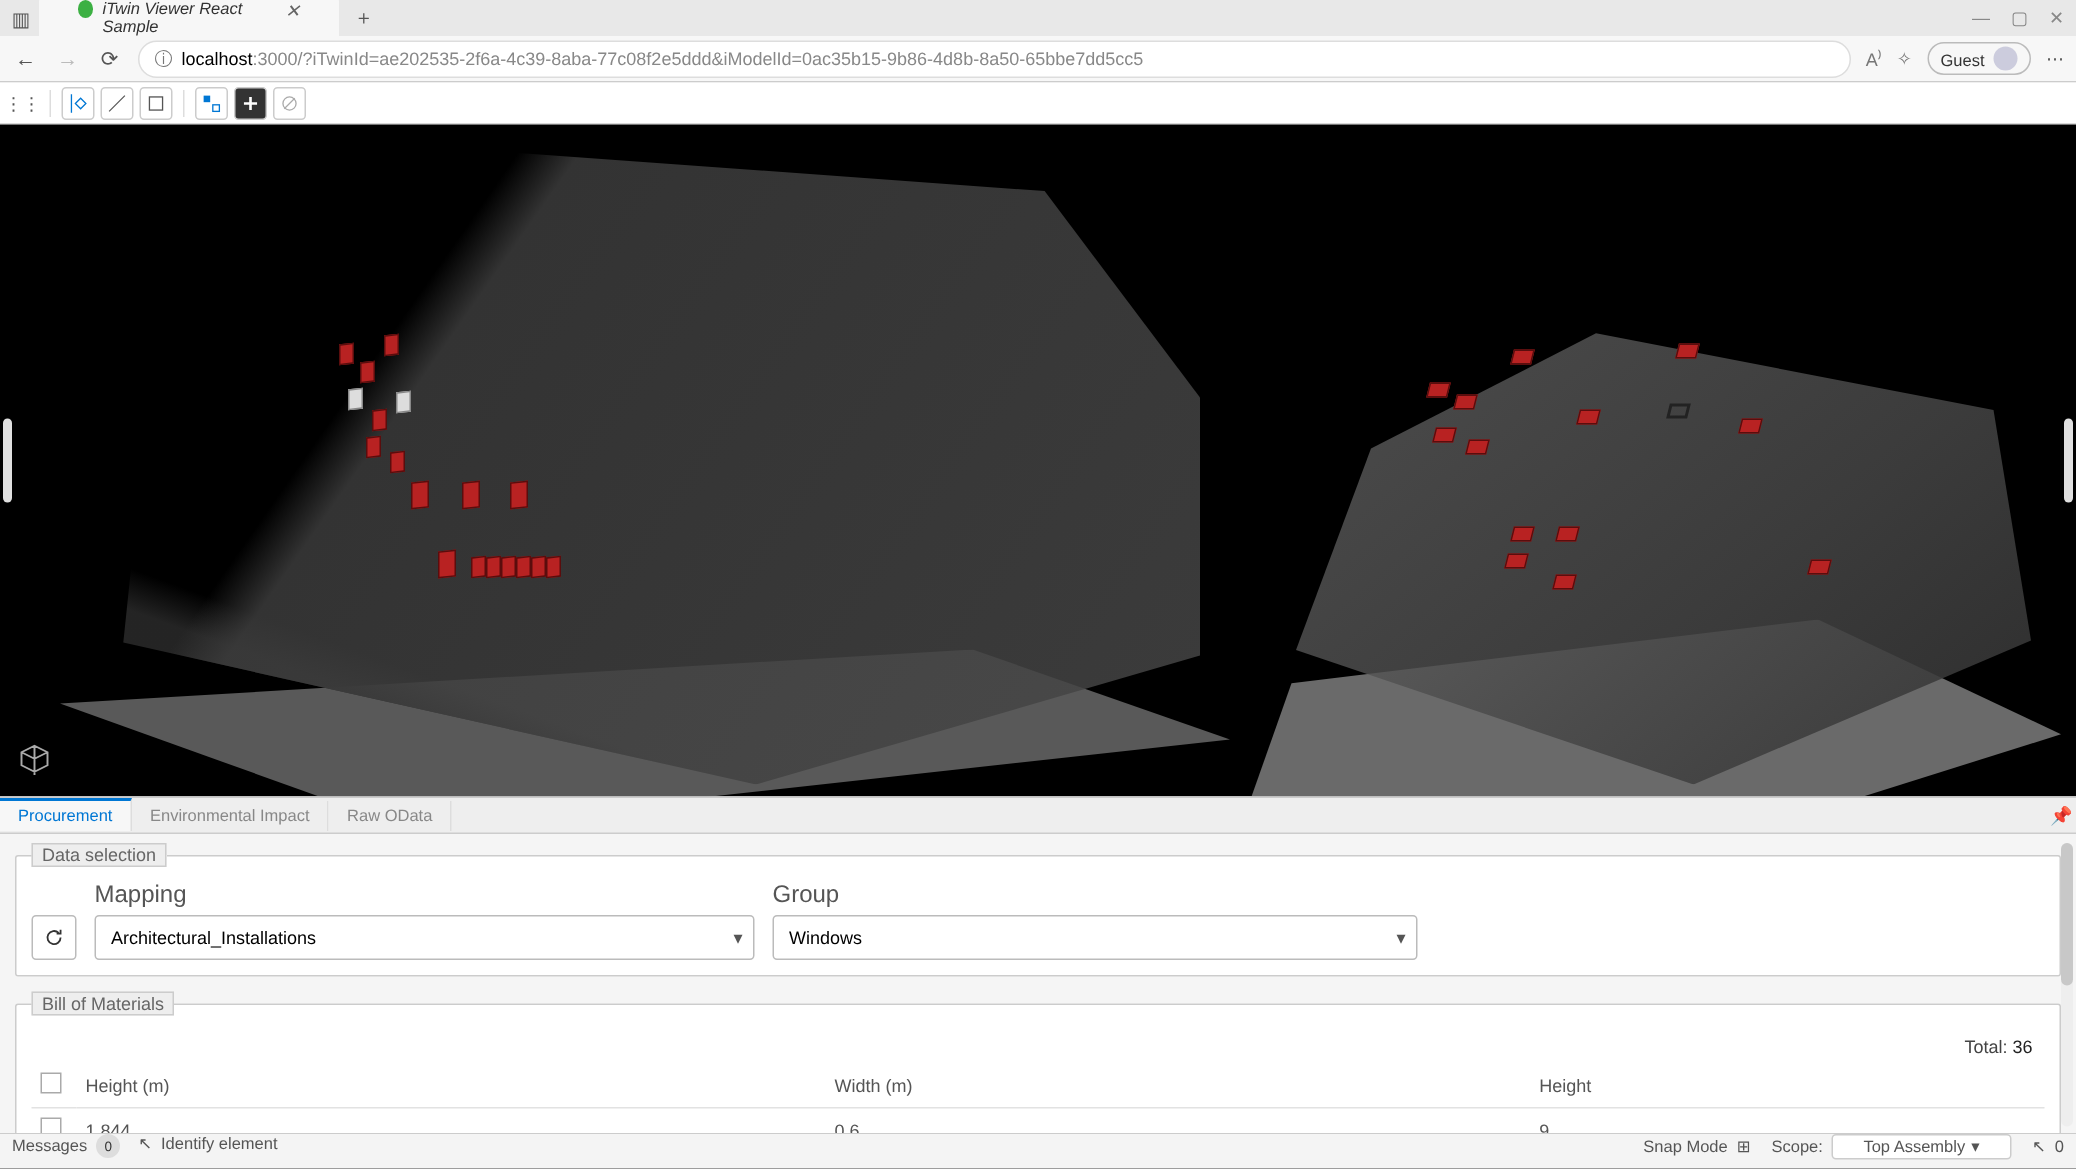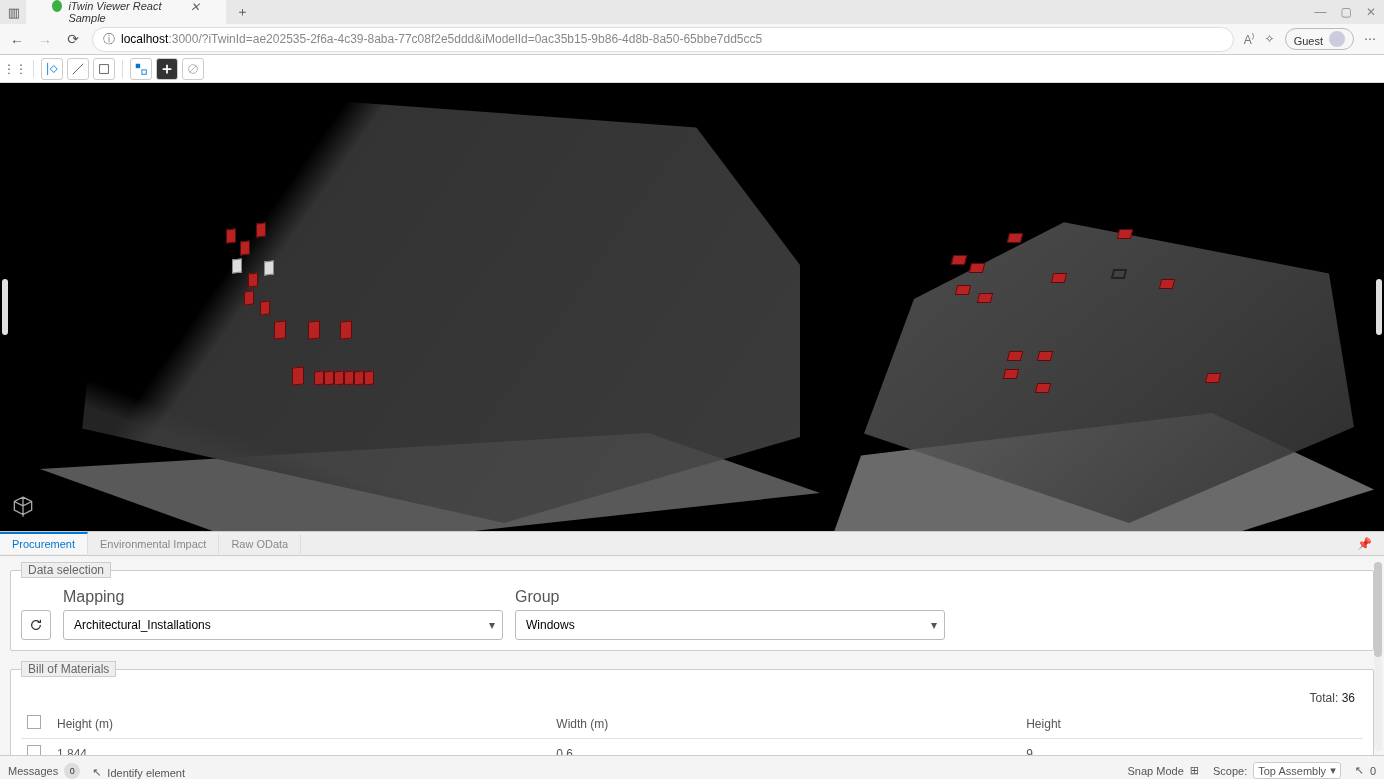--- a/index.html
+++ b/index.html
@@ -53,21 +53,21 @@
   }
   .ground-l { position:absolute; left:40px; top:350px; width:780px; height:120px; background:#595959; clip-path: polygon(0% 30%, 78% 0%, 100% 50%, 30% 100%);}
   .ground-r { position:absolute; right:10px; top:330px; width:540px; height:170px; background:#6a6a6a; clip-path: polygon(5% 25%, 70% 0%, 100% 45%, 45% 100%, 0% 70%);}
   .redbox { position:absolute; background:#b82222; border:1px solid #5a0d0d; transform:skewY(-6deg); }
   .rb-s { width:10px; height:14px; }
   .rb-m { width:12px; height:18px; }
   .rb-flat { width:14px; height:10px; transform:skewX(-14deg); }
 
   
   .panel { flex:1; background:#f0f0f0; border-top:1px solid #ccc; display:flex; flex-direction:column; overflow:hidden; position:relative; }
-  .panel-tabs { display:flex; align-items:center; background:#eee; border-bottom:1px solid #ccc; height:24px; padding-right:12px;}
+  .panel-tabs { display:flex; align-items:center; background:#eee; border-bottom:1px solid #ccc; height:24px; padding-right:2px;}
   .ptab { padding:4px 12px; font-size:11px; color:#888; border-right:1px solid #ddd; cursor:pointer; background:#eee; }
   .ptab.active { color:#0077d4; border-top:2px solid #0077d4; background:#f7f7f7; margin-top:-1px;}
   .pin { margin-left:auto; color:#888; font-size:12px; cursor:pointer; }
   .panel-body { padding:6px 10px 0 10px; overflow:auto; background:#f5f5f5; flex:1; }
   fieldset { border:1px solid #ccc; border-radius:2px; padding:10px; margin-bottom:10px; background:#fff; }
   legend { font-size:12px; color:#666; padding:0 6px; background:#eee; border:1px solid #ccc; }
   .row { display:flex; gap:12px; align-items:flex-end; }
   .col { display:flex; flex-direction:column; gap:4px; }
   .lbl { font-size:16px; color:#555; }
   .refresh-btn { width:30px; height:30px; border:1px solid #bbb; border-radius:3px; display:flex; align-items:center; justify-content:center; background:#fff; cursor:pointer; }
@@ -77,25 +77,25 @@
   .map-sel { width:440px; } .grp-sel { width:430px; }
 
   .total-row { text-align:right; font-size:12px; color:#444; padding:4px 8px; }
   .total-row .tv { color:#222; }
   table { width:100%; border-collapse:collapse; font-size:12px; color:#555; }
   th { text-align:left; font-weight:400; padding:6px; border-bottom:1px solid #e2e2e2; }
   td { padding:6px; border-bottom:1px solid #eee; }
   .chk { width:14px; height:14px; border:1px solid #aaa; display:inline-block; background:#fff; }
 
   
-  .status { height:24px; background:#f4f4f4; border-top:1px solid #ccc; display:flex; align-items:flex-end; font-size:11px; color:#555; padding:0 8px; gap:12px; }
+  .status { height:24px; background:#f4f4f4; border-top:1px solid #ccc; display:flex; align-items:flex-start; font-size:11px; color:#555; padding:0 8px; gap:12px; }
   .status .sec { display:flex; align-items:center; gap:6px; }
   .status .badge { width:16px; height:16px; border-radius:50%; background:#ddd; display:inline-flex; align-items:center; justify-content:center; font-size:9px; color:#333;}
   .status-right { margin-left:auto; display:flex; align-items:center; gap:14px; }
-  .scope-sel { display:flex; align-items:center; gap:4px; border:1px solid #ccc; padding:1px 4px; border-radius:3px; background:#fff;}
+  .scope-sel { display:flex; align-items:center; gap:4px; border:1px solid #ccc; padding:1px 20px; border-radius:3px; background:#fff;}
   .scrollbar-v { position:absolute; right:2px; top:30px; bottom:4px; width:8px; background:#eee; border-radius:4px;}
   .scrollbar-v .thumb { position:absolute; left:0; right:0; top:0; height:50%; background:#c8c8c8; border-radius:4px;}
 </style>
 </head>
 <body>
 
 <div class="browser-top">
   <div class="tab-bar">
     <span class="win-icon">▥</span>
     <div class="tab">

